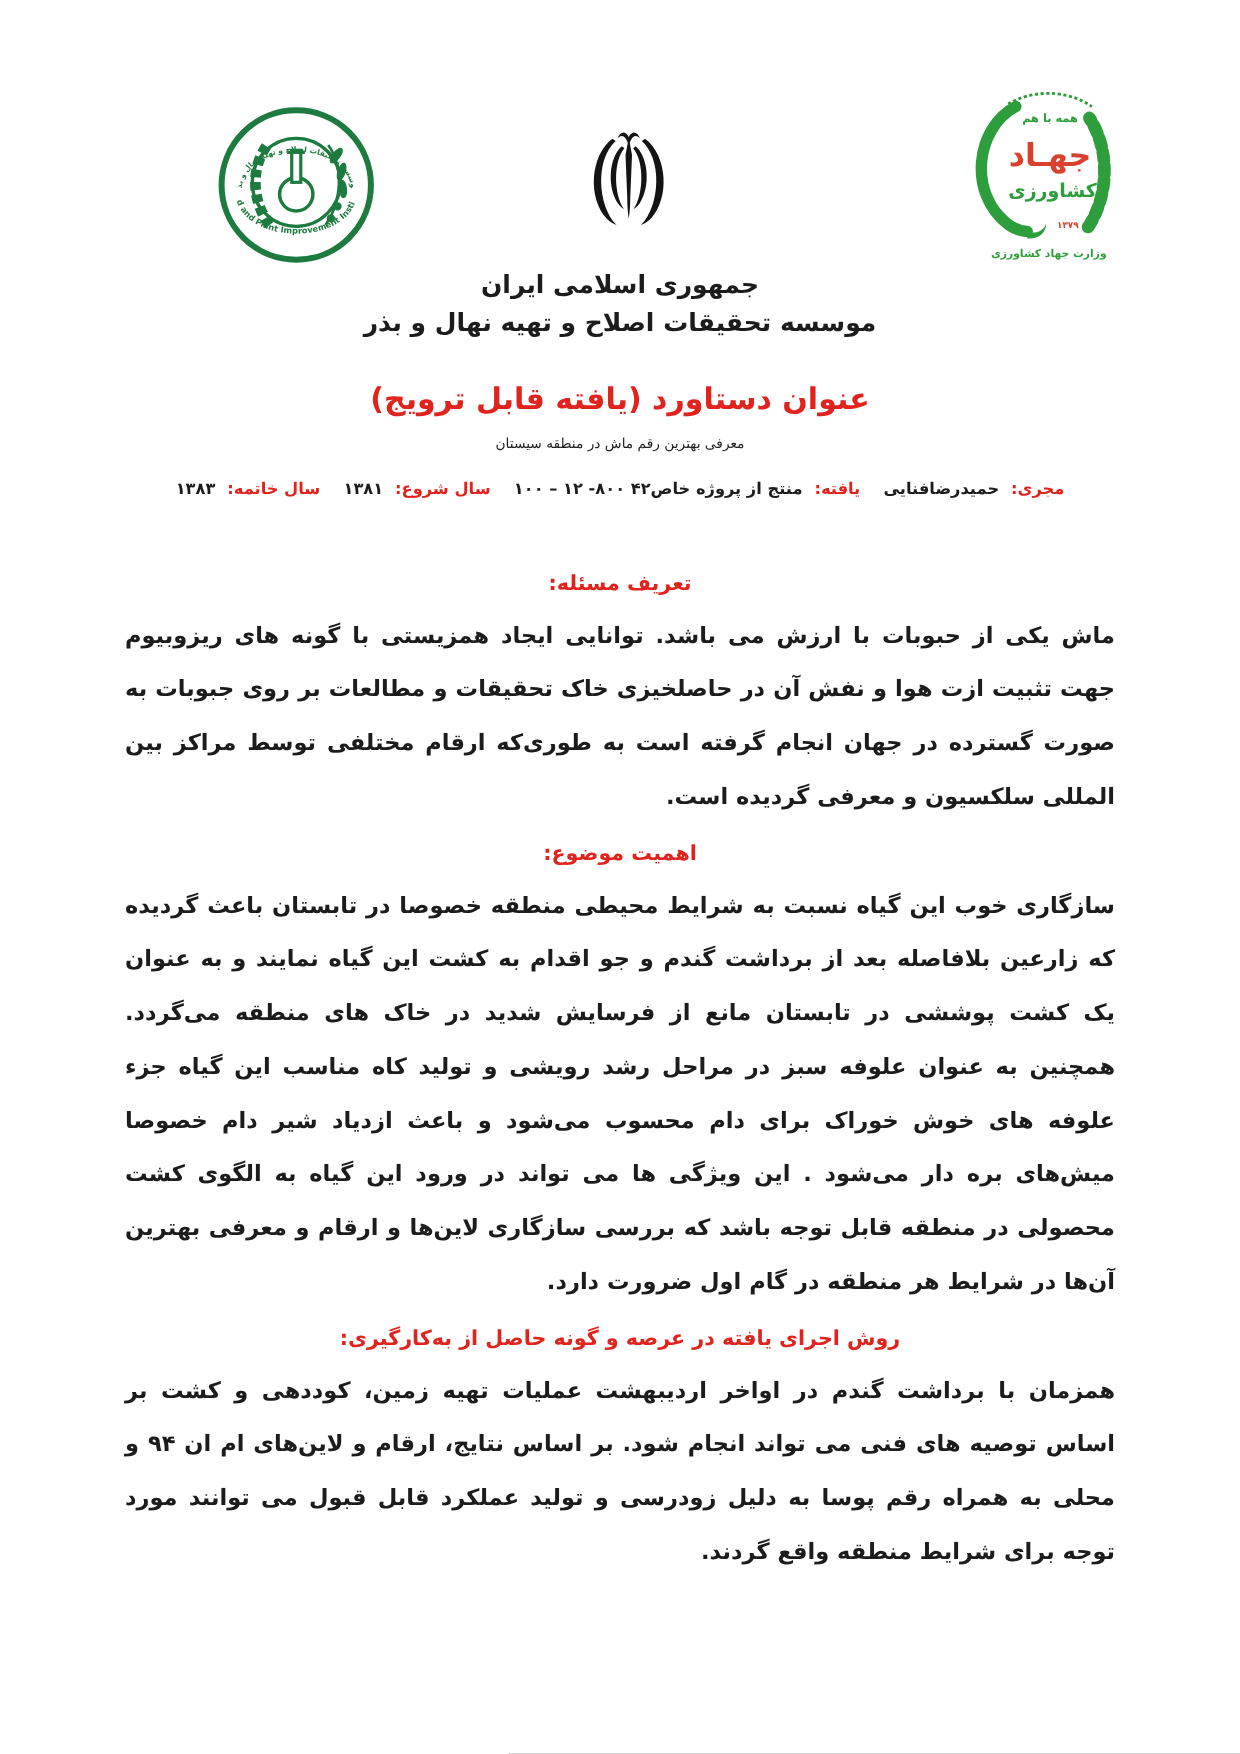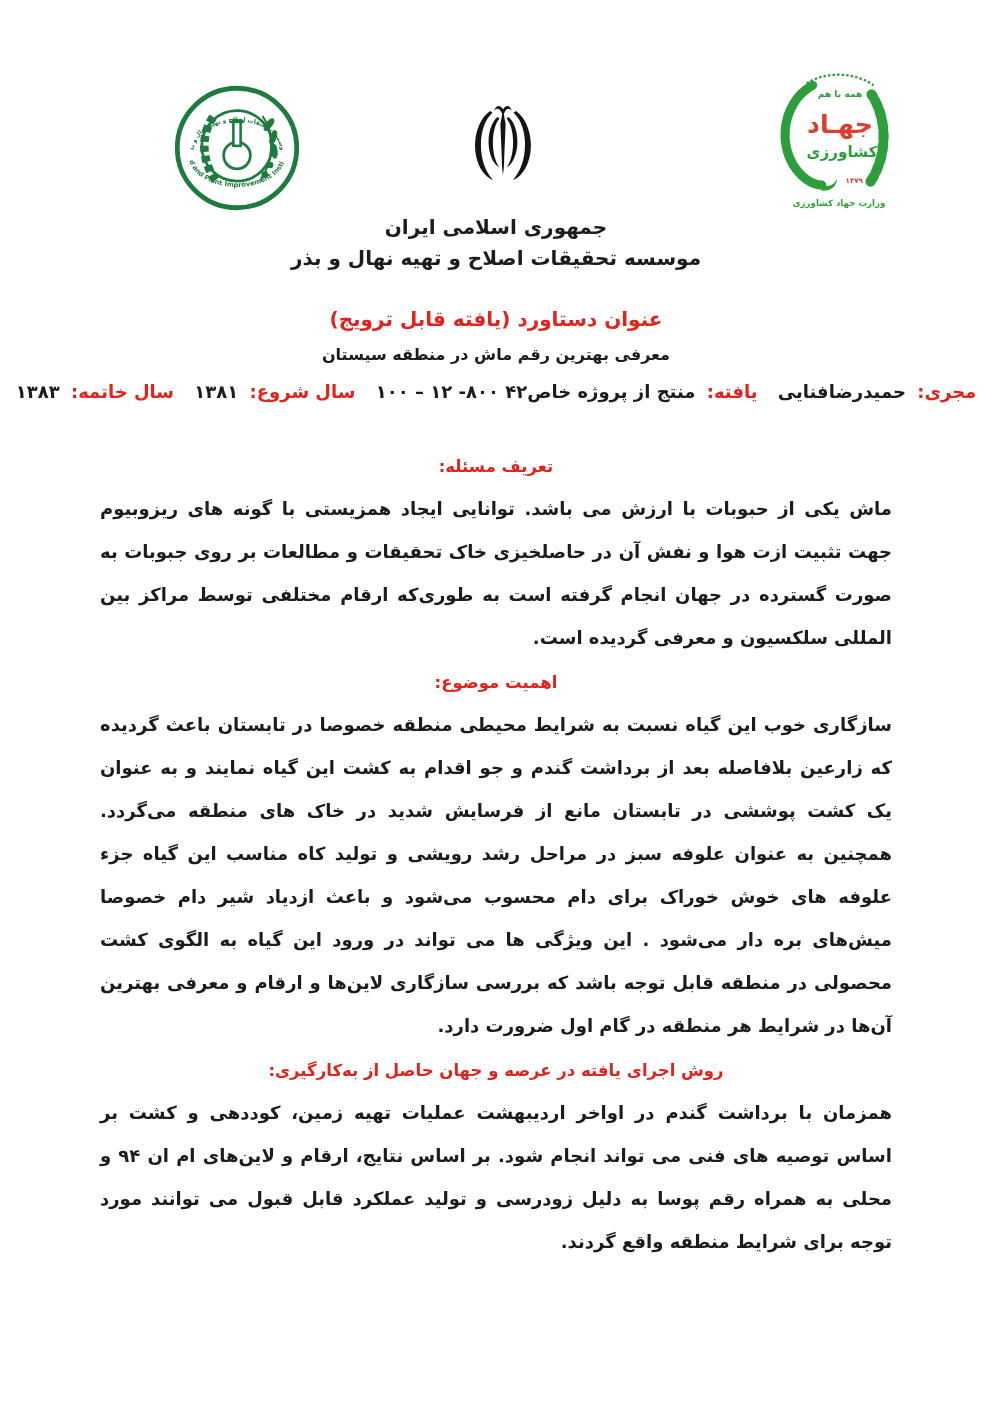--- a/index.html
+++ b/index.html
@@ -14,25 +14,25 @@
   }
   
   .logo{position:absolute;}
   .logo-spii{left:173px;top:84px;width:128px;height:128px;}
   .logo-emblem{left:461px;top:100px;width:84px;height:90px;}
   .logo-jahad{left:766px;top:68px;width:142px;height:142px;}
 
   
   .header{padding-top:212px;text-align:center;direction:rtl;}
   .header .hline{font-size:20px;font-weight:bold;line-height:31px;}
-  .doc-title{margin-top:31px;font-size:20px;font-weight:bold;line-height:28px;text-align:center;direction:rtl;}
-  .doc-subtitle{margin-top:9px;font-size:16px;font-weight:bold;line-height:25px;text-align:center;direction:rtl;}
+  .doc-title{margin-top:31px;font-size:24px;font-weight:bold;line-height:28px;text-align:center;direction:rtl;}
+  .doc-subtitle{margin-top:9px;font-size:11px;font-weight:normal;line-height:25px;text-align:center;direction:rtl;}
 
   
-  .meta{margin-top:12px;text-align:center;direction:rtl;font-size:18px;font-weight:bold;line-height:26px;}
+  .meta{margin-top:12px;text-align:center;direction:rtl;font-size:13px;font-weight:bold;line-height:26px;}
   .meta .grp{display:inline-block;margin:0 7px;white-space:nowrap;}
   .lbl-red{color:var(--red);}
   .val-black{color:#1c1c1c;margin-right:5px;}
 
   
   .body-block{width:792px;margin:0 auto;direction:rtl;}
   .sec-heading{
     color:var(--red);
     font-size:16.5px;font-weight:bold;line-height:26px;
     margin:11px 0 7px;text-align:center;
@@ -147,18 +147,18 @@
       <div class="sec-heading first">تعریف مسئله:</div>
       <p class="sec-body">ماش یکی از حبوبات با ارزش می باشد. توانایی ایجاد همزیستی با گونه های ریزوبیوم جهت تثبیت ازت هوا و نفش آن در حاصلخیزی خاک تحقیقات و مطالعات بر روی جبوبات به صورت گسترده در جهان انجام گرفته است به طوری‌که ارقام مختلفی توسط مراکز بین المللی سلکسیون و معرفی گردیده است.</p>
     </div>
 
     <div>
       <div class="sec-heading">اهمیت موضوع:</div>
       <p class="sec-body">سازگاری خوب این گیاه نسبت به شرایط محیطی منطقه خصوصا در تابستان باعث گردیده که زارعین بلافاصله بعد از برداشت گندم و جو اقدام به کشت این گیاه نمایند و به عنوان یک کشت پوششی در تابستان مانع از فرسایش شدید در خاک های منطقه می‌گردد. همچنین به عنوان علوفه سبز در مراحل رشد رویشی و تولید کاه مناسب این گیاه جزء علوفه های خوش خوراک برای دام محسوب می‌شود و باعث ازدیاد شیر دام خصوصا میش‌های بره دار می‌شود . این ویژگی ها می تواند در ورود این گیاه به الگوی کشت محصولی در منطقه قابل توجه باشد که بررسی سازگاری لاین‌ها و ارقام و معرفی بهترین آن‌ها در شرایط هر منطقه در گام اول ضرورت دارد.</p>
     </div>
 
     <div>
-      <div class="sec-heading">روش اجرای یافته در عرصه و جهان حاصل از به‌کارگیری:</div>
+      <div class="sec-heading">روش اجرای یافته در عرصه و گونه حاصل از به‌کارگیری:</div>
       <p class="sec-body">همزمان با برداشت گندم در اواخر اردیبهشت عملیات تهیه زمین، کوددهی و کشت بر اساس توصیه های فنی می تواند انجام شود. بر اساس نتایج، ارقام و لاین‌های ام ان ۹۴ و محلی به همراه رقم پوسا به دلیل زودرسی و تولید عملکرد قابل قبول می توانند مورد توجه برای شرایط منطقه واقع گردند.</p>
     </div>
 
   </div>
 </div>
 
 </body></html>

